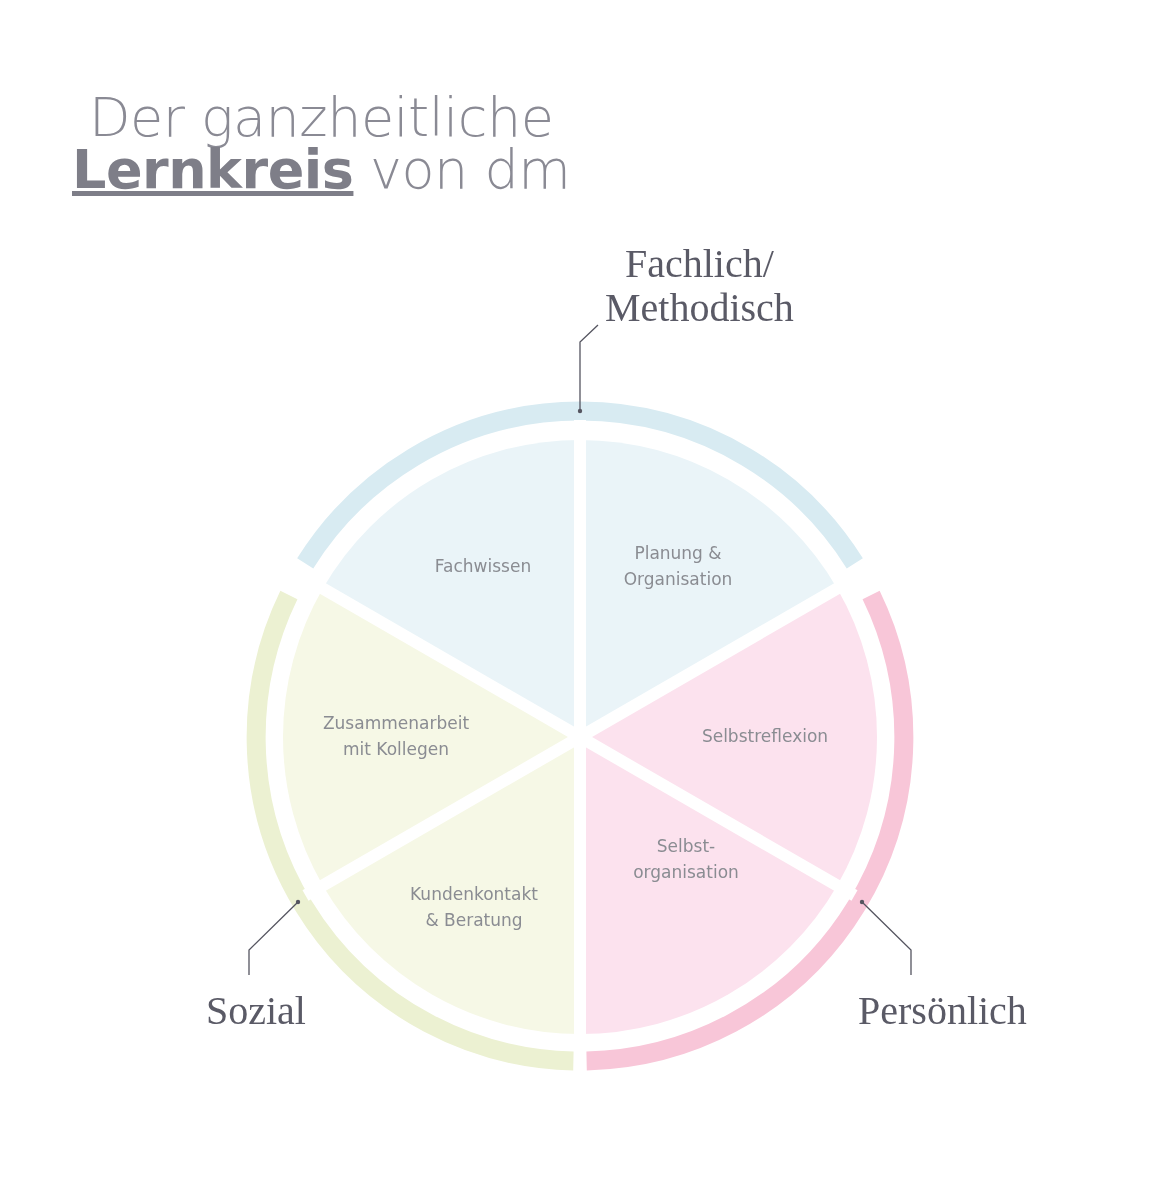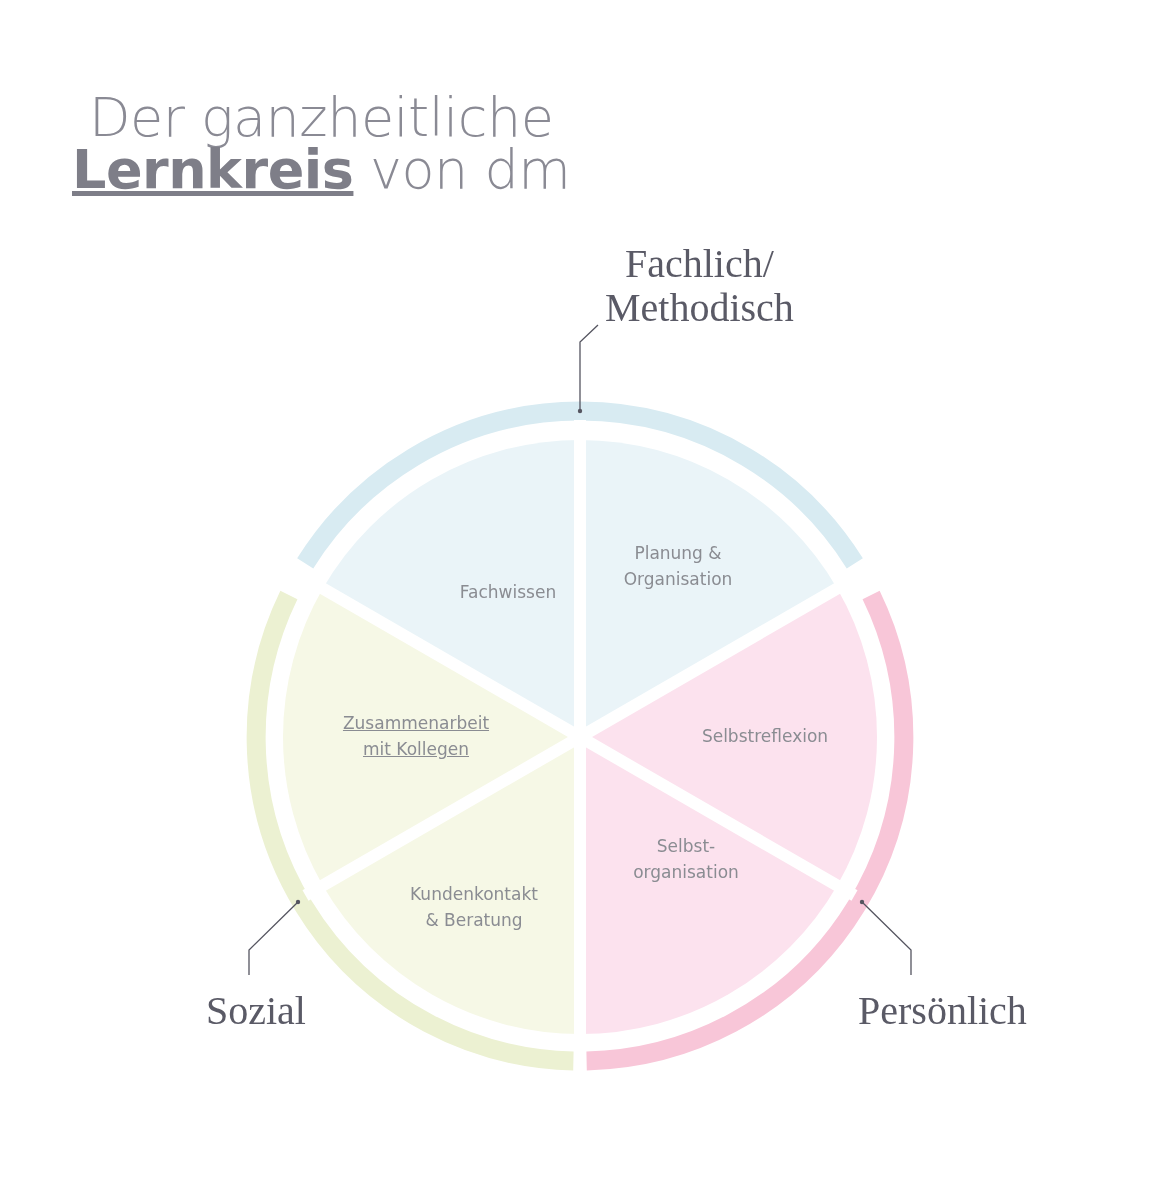--- a/index.html
+++ b/index.html
@@ -61,34 +61,34 @@
   <span style="display:block">Fachlich/</span>
   <span style="display:block">Methodisch</span>
 </div>
 <div class="cat-label" style="left:834px; top:989px;margin-left:24px;">
   <span>Persönlich</span>
 </div>
 <div class="cat-label" style="left:206px; top:989px;">
   <span>Sozial</span>
 </div>
 
-<div class="seg-label" style="left:508px; top:566px;margin-top:26px;">
+<div class="seg-label" style="left:483px; top:566px;">
   <span>Fachwissen</span>
 </div>
 <div class="seg-label" style="left:678px; top:566px;">
   <span>Planung &amp;</span>
   <span>Organisation</span>
 </div>
 <div class="seg-label" style="left:765px; top:736px;">
   <span>Selbstreflexion</span>
 </div>
 <div class="seg-label" style="left:686px; top:859px;">
   <span>Selbst-</span>
   <span>organisation</span>
 </div>
 <div class="seg-label" style="left:474px; top:907px;">
   <span>Kundenkontakt</span>
   <span>&amp; Beratung</span>
 </div>
-<div class="seg-label" style="left:416px; top:736px;text-decoration:underline;">
+<div class="seg-label" style="left:396px; top:736px;">
   <span>Zusammenarbeit</span>
   <span>mit Kollegen</span>
 </div>
 
 </body></html>

